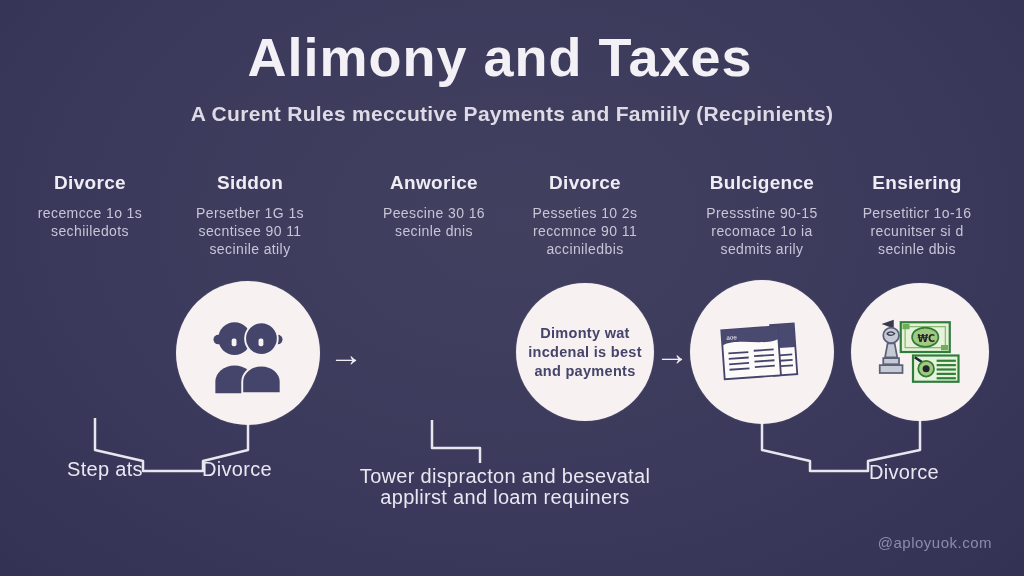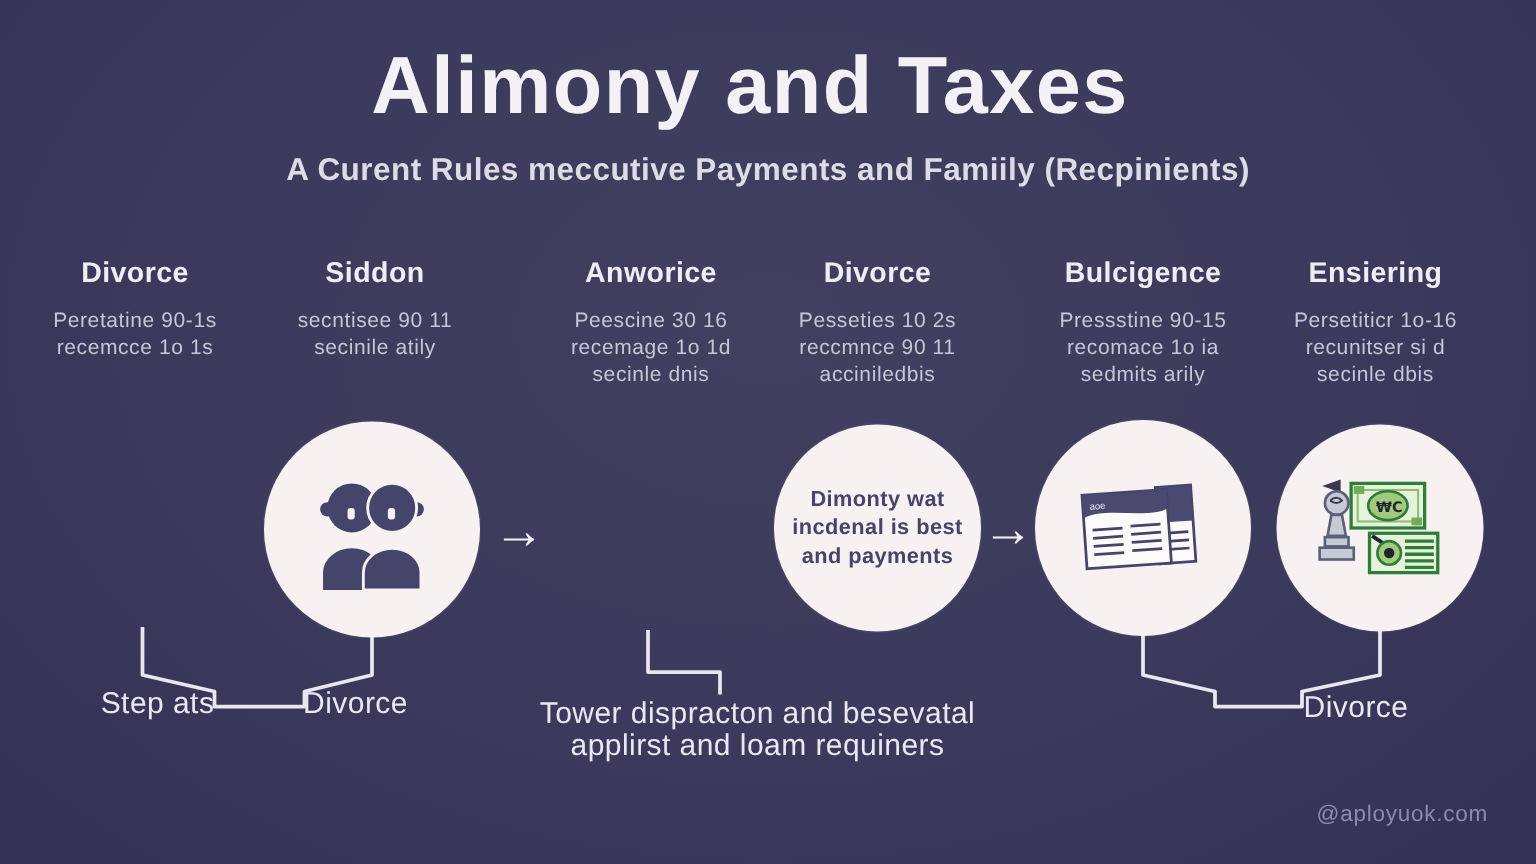--- a/index.html
+++ b/index.html
@@ -54,32 +54,32 @@
 </head>
 <body>
 
 <div id="canvas">
 
   <div class="title">Alimony and Taxes</div>
   <div class="subtitle">A Curent Rules meccutive Payments and Famiily (Recpinients)</div>
 
   <div class="col" style="left:10px;width:160px;">
     <div class="col-title">Divorce</div>
-    <div class="col-line">Peretatine 90-1s</div>
     <div class="col-line">recemcce 1o 1s</div>
+    <div class="col-line">sechiiledots</div>
   </div>
   <div class="col" style="left:170px;width:160px;">
     <div class="col-title">Siddon</div>
+    <div class="col-line">Persetber 1G 1s</div>
     <div class="col-line">secntisee 90 11</div>
     <div class="col-line">secinile atily</div>
   </div>
   <div class="col" style="left:352px;width:164px;">
     <div class="col-title">Anworice</div>
     <div class="col-line">Peescine 30 16</div>
-    <div class="col-line">recemage 1o 1d</div>
     <div class="col-line">secinle dnis</div>
   </div>
   <div class="col" style="left:505px;width:160px;">
     <div class="col-title">Divorce</div>
     <div class="col-line">Pesseties 10 2s</div>
     <div class="col-line">reccmnce 90 11</div>
     <div class="col-line">acciniledbis</div>
   </div>
   <div class="col" style="left:682px;width:160px;">
     <div class="col-title">Bulcigence</div>

